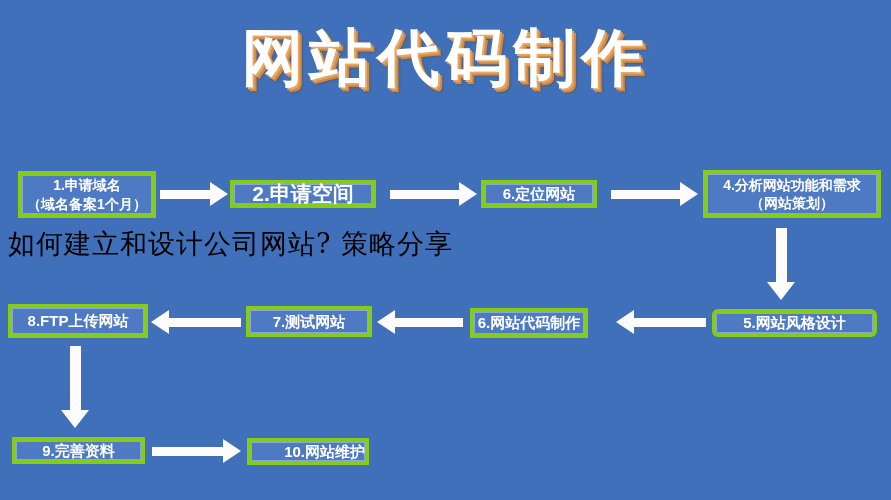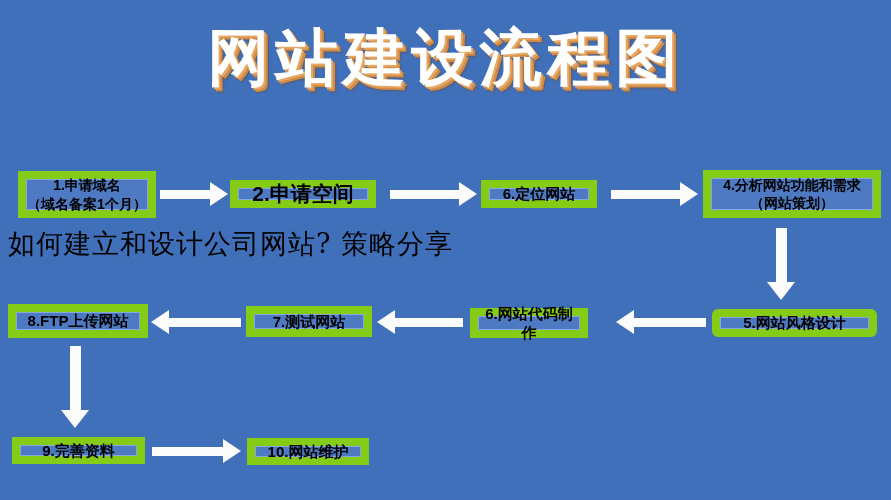--- a/index.html
+++ b/index.html
@@ -30,42 +30,42 @@
     white-space:nowrap;
   }
   .step-box{
     position:absolute;
     box-sizing:border-box;
     display:flex;
     flex-direction:column;
     align-items:center;
     justify-content:center;
     background:#4d7ac2;
-    border:8px solid #84cc16;
+    border:4px solid #84cc16;
     box-shadow:inset 0 0 0 1px rgba(205,225,255,0.45);
-    color:#000000;
+    color:#ffffff;
     font-weight:bold;
     text-align:center;
     line-height:1.3;
   }
   .h-arrow{position:absolute;display:flex;align-items:center;}
   .h-arrow .shaft{flex:1;height:9px;background:#fcfcfc;}
   .h-arrow .head{width:0;height:0;border-top:12px solid transparent;border-bottom:12px solid transparent;}
   .h-arrow.right .head{border-left:18px solid #fcfcfc;}
   .h-arrow.left .head{border-right:18px solid #fcfcfc;}
   .v-arrow{position:absolute;display:flex;flex-direction:column;align-items:center;}
   .v-arrow .shaft{width:11px;flex:1;background:#fcfcfc;}
   .v-arrow .head{width:0;height:0;border-left:14px solid transparent;border-right:14px solid transparent;border-top:18px solid #fcfcfc;}
 </style>
 </head>
 <body>
 
 <div id="canvas">
 
-  <div class="title">网站建设流程图</div>
+  <div class="title">网站代码制作</div>
 
   <div class="step-box" style="left:18px;top:171px;width:138px;height:47px;font-size:14px;">
     <span>1.申请域名</span>
     <span>（域名备案1个月）</span>
   </div>
 
   <div class="h-arrow right" style="left:160px;top:182px;width:68px;height:24px;">
     <div class="shaft"></div>
       <div class="head"></div>
   </div>
@@ -138,17 +138,17 @@
 
   <div class="step-box" style="left:12px;top:437px;width:133px;height:27px;font-size:15px;">
     <span>9.完善资料</span>
   </div>
 
   <div class="h-arrow right" style="left:152px;top:439px;width:89px;height:24px;">
     <div class="shaft"></div>
       <div class="head"></div>
   </div>
 
-  <div class="step-box" style="left:247px;top:438px;width:122px;height:27px;font-size:15px;">
+  <div class="step-box" style="left:247px;top:438px;width:122px;height:27px;font-size:15px;align-items:flex-end;">
     <span>10.网站维护</span>
   </div>
 
 </div>
 
 </body></html>

